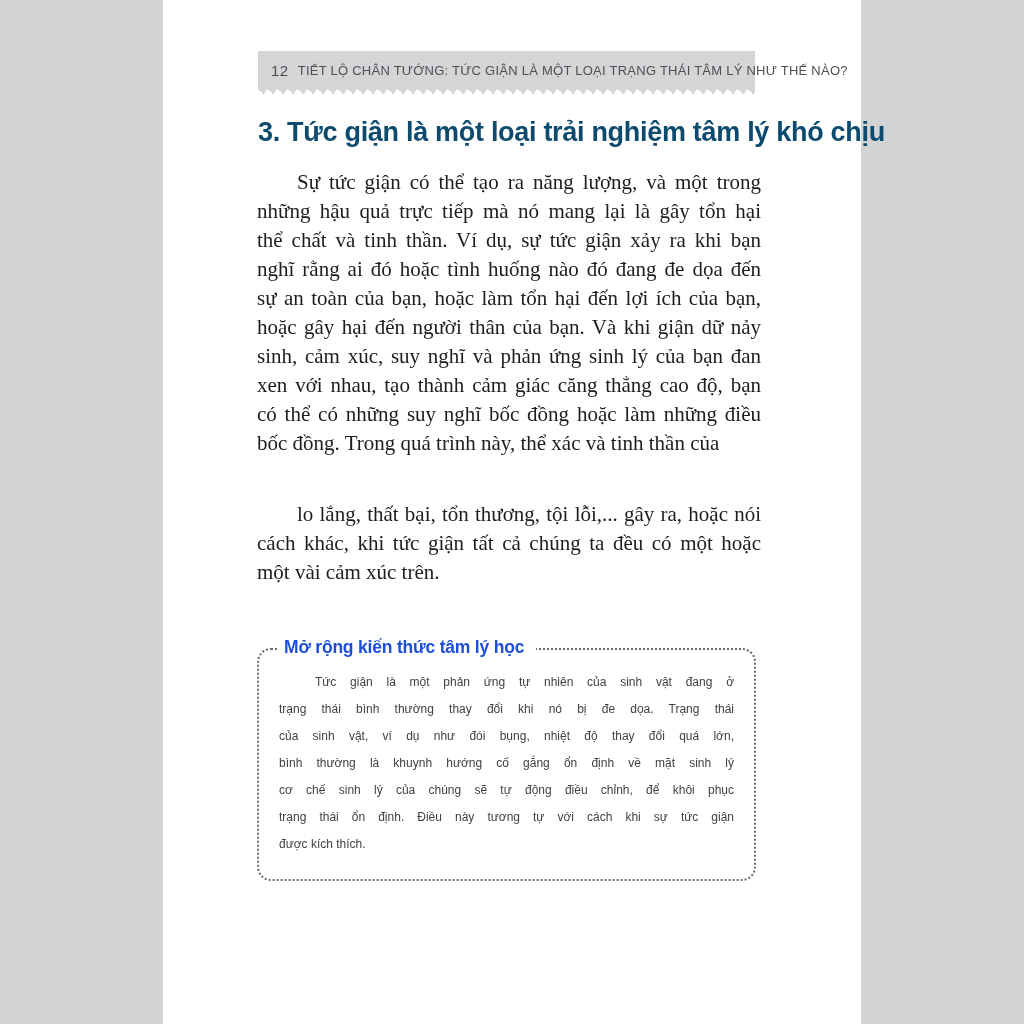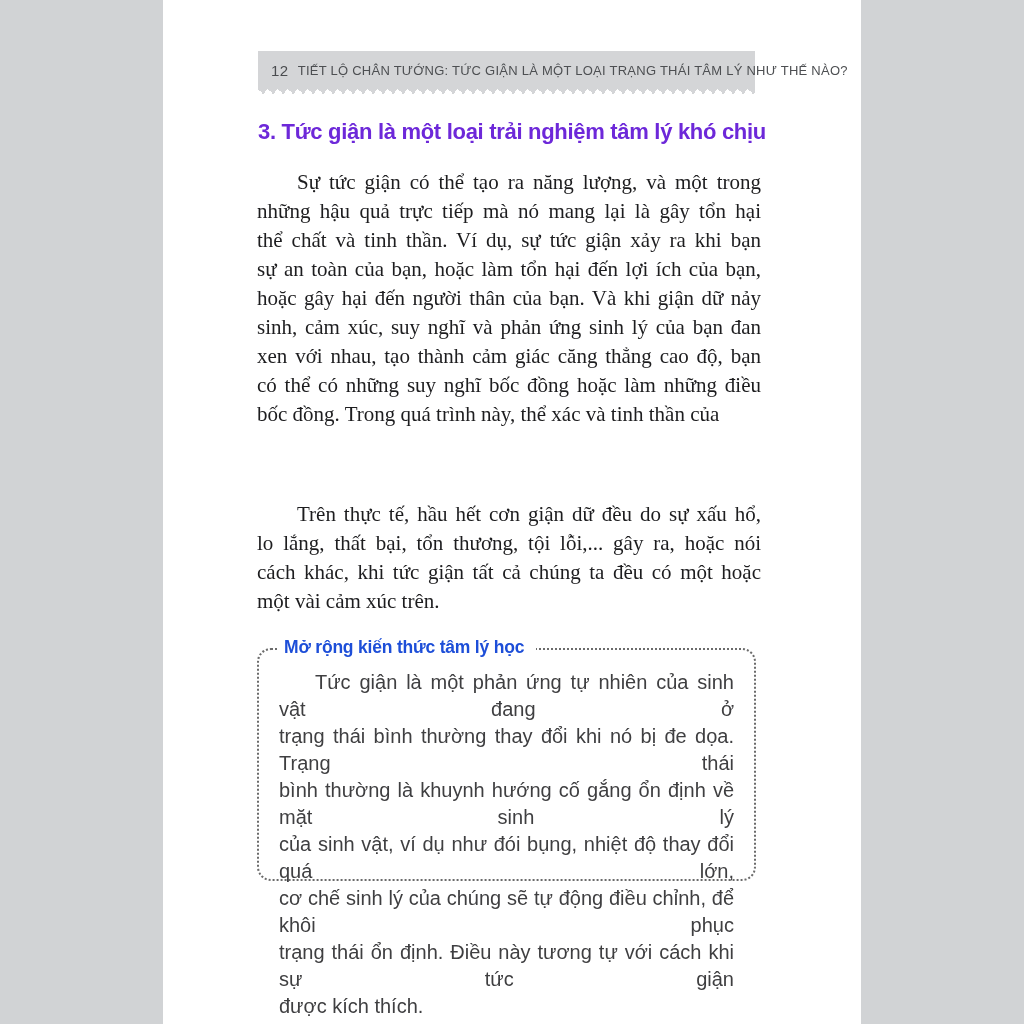--- a/index.html
+++ b/index.html
@@ -24,40 +24,40 @@
     background:var(--header-bar-gray);display:flex;align-items:center;
     padding:0 18px 0 13px;}
   .running-head::after{content:"";position:absolute;left:0;right:0;top:100%;height:5px;
     background:conic-gradient(from -45deg at 50% 100%, var(--header-bar-gray) 0 90deg, transparent 90deg) 0 0 / 10px 5px repeat-x;}
   .pagenum{font-size:15px;color:#4a4c4f;letter-spacing:0.5px;}
   .ph-divider{width:1px;height:17px;background:#595b5e;margin-left:9px;}
   .running-title{flex:1;text-align:right;font-size:13px;color:var(--muted);
     letter-spacing:0.25px;white-space:nowrap;font-weight:500;}
 
   
-  .section-heading{position:absolute;left:95px;top:108px;font-size:22px;line-height:32px;
-    font-weight:700;color:#6d28d9;letter-spacing:-0.3px;white-space:nowrap;}
+  .section-heading{position:absolute;left:95px;top:108px;font-size:27px;line-height:32px;
+    font-weight:700;color:#0c4a6e;letter-spacing:-0.3px;white-space:nowrap;}
 
   
   .para{position:absolute;left:94px;width:504px;color:var(--text-dark);
     font-family:"Liberation Serif","DejaVu Serif",serif;font-size:21px;}
   .para .tline{line-height:29px;text-align:justify;text-align-last:justify;
     white-space:normal;}
   .para .tline:first-child{text-indent:40px;}
   .para .tline:last-child{text-align-last:left;}
   .para.p1{top:160px;}
   .para.p2{top:492px;}
 
   
   .knowledge-box{position:absolute;left:94px;top:640px;width:499px;height:233px;
     border:2px dotted var(--box-border);border-radius:14px;background:#ffffff;}
   .kb-title{position:absolute;top:-13px;left:18px;background:#ffffff;
     padding:0 12px 0 7px;font-weight:700;font-size:17.5px;color:#1d4ed8;
     letter-spacing:-0.2px;white-space:nowrap;}
-  .kb-body{padding:19px 20px 0 20px;color:var(--box-text);font-size:20px;}
+  .kb-body{padding:19px 20px 0 20px;color:var(--box-text);font-size:12px;}
   .kb-body .tline{line-height:27px;text-align:justify;text-align-last:justify;}
   .kb-body .tline:first-child{text-indent:36px;}
   .kb-body .tline:last-child{text-align-last:left;}
 </style>
 </head>
 <body>
 
 <div class="stage">
   <div class="side-strip left"></div>
   <div class="side-strip right"></div>
@@ -69,42 +69,42 @@
       <span class="ph-divider"></span>
       <span class="running-title">TIẾT LỘ CHÂN TƯỚNG: TỨC GIẬN LÀ MỘT LOẠI TRẠNG THÁI TÂM LÝ NHƯ THẾ NÀO?</span>
     </header>
 
     <h1 class="section-heading">3. Tức giận là một loại trải nghiệm tâm lý khó chịu</h1>
 
     <div class="para p1">
         <div class="tline">Sự tức giận có thể tạo ra năng lượng, và một trong</div>
         <div class="tline">những hậu quả trực tiếp mà nó mang lại là gây tổn hại</div>
         <div class="tline">thể chất và tinh thần. Ví dụ, sự tức giận xảy ra khi bạn</div>
+        <div class="tline">nghĩ rằng ai đó hoặc tình huống nào đó đang đe dọa đến</div>
         <div class="tline">sự an toàn của bạn, hoặc làm tổn hại đến lợi ích của bạn,</div>
         <div class="tline">hoặc gây hại đến người thân của bạn. Và khi giận dữ nảy</div>
         <div class="tline">sinh, cảm xúc, suy nghĩ và phản ứng sinh lý của bạn đan</div>
         <div class="tline">xen với nhau, tạo thành cảm giác căng thẳng cao độ, bạn</div>
         <div class="tline">có thể có những suy nghĩ bốc đồng hoặc làm những điều</div>
         <div class="tline">bốc đồng. Trong quá trình này, thể xác và tinh thần của</div>
       </div>
 
     <div class="para p2">
-        <div class="tline">Trên thực tế, hầu hết cơn giận dữ đều do sự xấu hổ,</div>
         <div class="tline">lo lắng, thất bại, tổn thương, tội lỗi,... gây ra, hoặc nói</div>
         <div class="tline">cách khác, khi tức giận tất cả chúng ta đều có một hoặc</div>
         <div class="tline">một vài cảm xúc trên.</div>
       </div>
 
     <section class="knowledge-box">
       <div class="kb-title">Mở rộng kiến thức tâm lý học</div>
       <div class="kb-body">
           <div class="tline">Tức giận là một phản ứng tự nhiên của sinh vật đang ở</div>
           <div class="tline">trạng thái bình thường thay đổi khi nó bị đe dọa. Trạng thái</div>
+          <div class="tline">của sinh vật, ví dụ như đói bụng, nhiệt độ thay đổi quá lớn,</div>
           <div class="tline">bình thường là khuynh hướng cố gắng ổn định về mặt sinh lý</div>
-          <div class="tline">của sinh vật, ví dụ như đói bụng, nhiệt độ thay đổi quá lớn,</div>
           <div class="tline">cơ chế sinh lý của chúng sẽ tự động điều chỉnh, để khôi phục</div>
           <div class="tline">trạng thái ổn định. Điều này tương tự với cách khi sự tức giận</div>
           <div class="tline">được kích thích.</div>
         </div>
     </section>
 
   </div>
 </div>
 
 </body></html>

